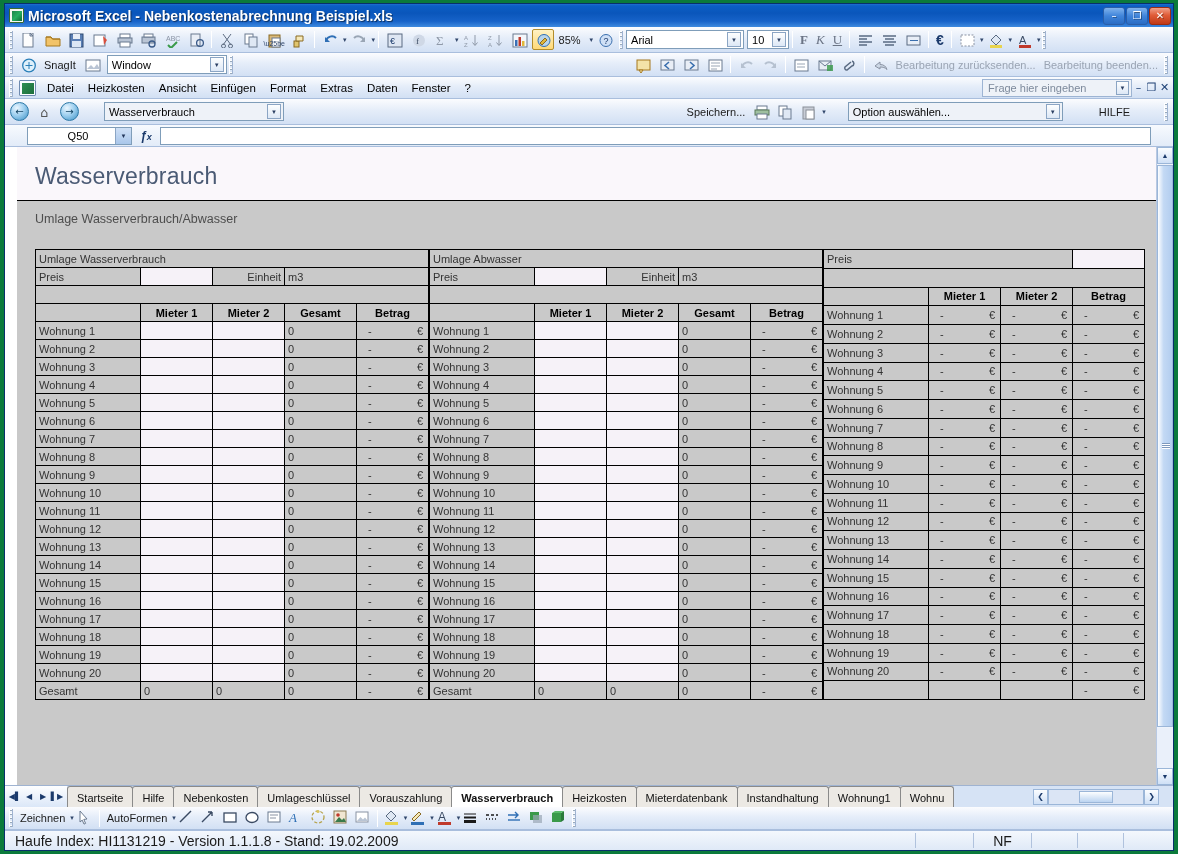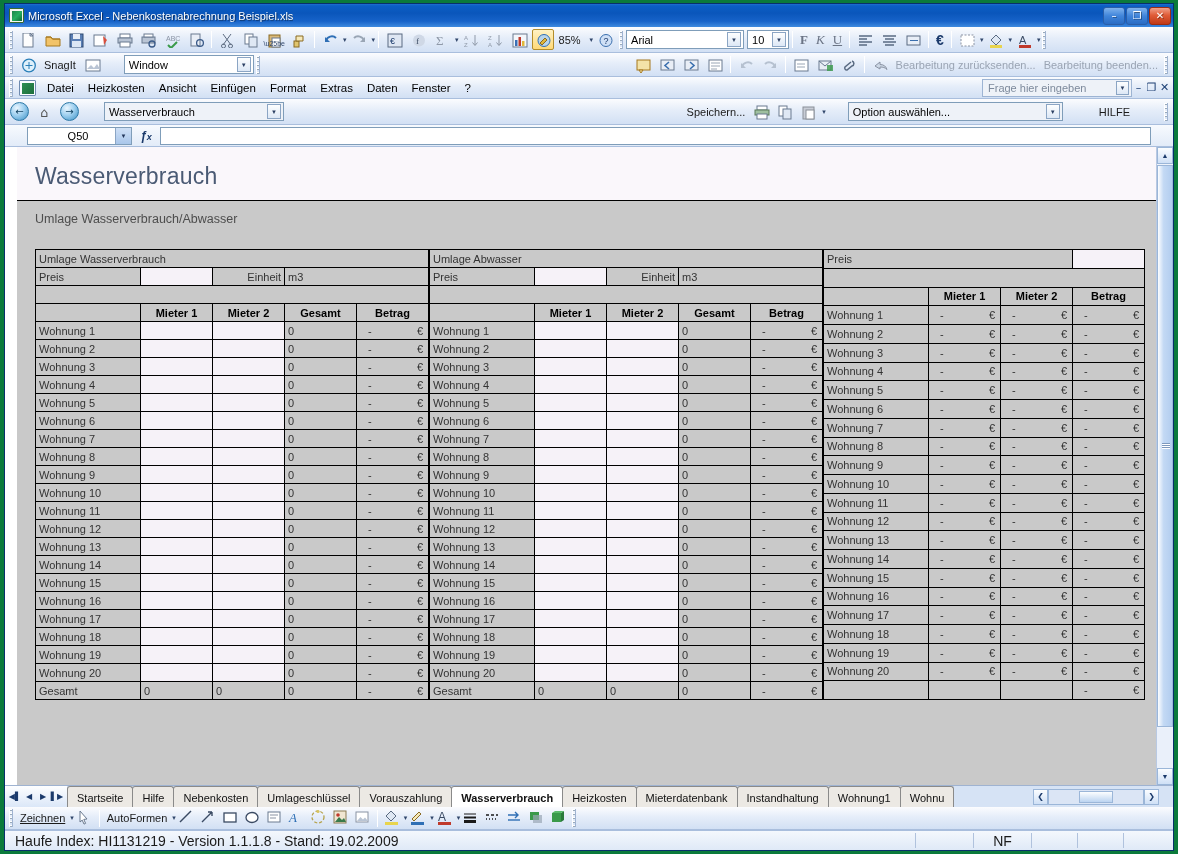--- a/index.html
+++ b/index.html
@@ -26,21 +26,21 @@
   .titlebar .tb-icon {
     width:15px; height:15px; margin-right:4px; flex:0 0 15px;
     background:#f6f7f0; border:1px solid #3a6b2e; border-radius:1px;
     position:relative;
   }
   .titlebar .tb-icon:after{
     content:""; position:absolute; left:2px; top:2px; width:10px; height:10px;
     background:linear-gradient(135deg,#1e8449 0%,#27ae60 50%,#0e6b37 100%);
   }
   .titlebar .tb-text {
-    font-weight:normal; font-size:11px; text-shadow:1px 1px 1px rgba(0,0,0,.55);
+    font-weight:bold; font-size:14px; text-shadow:1px 1px 1px rgba(0,0,0,.55);
     white-space:nowrap; overflow:hidden;
   }
   .titlebar .spacer { flex:1 1 auto; }
   .winbtn {
     width:22px; height:18px; margin-left:1px; border:1px solid #2a5ea8;
     border-radius:3px; position:relative; flex:0 0 22px;
     background:linear-gradient(180deg,#7fb2ec 0%,#3f84da 50%,#2a6cc4 100%);
   }
   .winbtn.close { background:linear-gradient(180deg,#f0a08a 0%,#e05c38 45%,#c03a18 100%); border-color:#9c2d12; }
   .winbtn i {
@@ -437,21 +437,21 @@
           <path d="M4.5 7.5h7M8 4v7" stroke="#2a7fb8"></path>
         </svg>
       </div>
     <div class="tlabel">SnagIt</div>
     <div class="tbtn">
         <svg width="16" height="15">
           <rect x="1" y="2" width="14" height="11" fill="#fff" stroke="#6a7a90"></rect>
           <path d="M2 11l4-4 3 3 3-4 3 5z" fill="#b9c4d4"></path>
         </svg>
       </div>
-    <div class="combo" style="width:130px;margin-left:20px;">
+    <div class="combo" style="width:120px;margin-left:3px;">
       <span class="cv">Window</span>
       <span class="cbtn">▼</span>
     </div>
     <div class="grip"></div>
     <div style="flex:1 1 auto;"></div>
     <div class="tbtn">
         <svg width="17" height="15">
           <rect x="1" y="2" width="13" height="10" fill="#f3e3a8" stroke="#a6791f"></rect>
           <path d="M3 12l2 3 2-3z" fill="#f3e3a8" stroke="#a6791f"></path>
         </svg>
@@ -1675,21 +1675,21 @@
       <div class="track">
           <div class="tt"></div>
         </div>
       <div class="ts">❯</div>
       <div style="width:14px;"></div>
     </div>
   </div>
 
   <div class="bar drawbar">
     <div class="grip"></div>
-    <div class="tlabel" style="text-decoration:underline;">Zeichnen</div>
+    <div class="tlabel" style="">Zeichnen</div>
     <span class="caret">▾</span>
     <div class="dshape"><svg width="18" height="18">
           <path d="M5 3l7 8-3.2.4 1.8 4-1.6.7-1.8-4L5 14z" fill="#fff" stroke="#6a7a90"></path>
         </svg></div>
     <div class="sep"></div>
     <div class="tlabel">AutoFormen</div>
     <span class="caret">▾</span>
     <div class="dshape"><svg width="18" height="18">
           <path d="M3 14L14 3" stroke="#3a4a63" stroke-width="1.4"></path>
         </svg></div>

